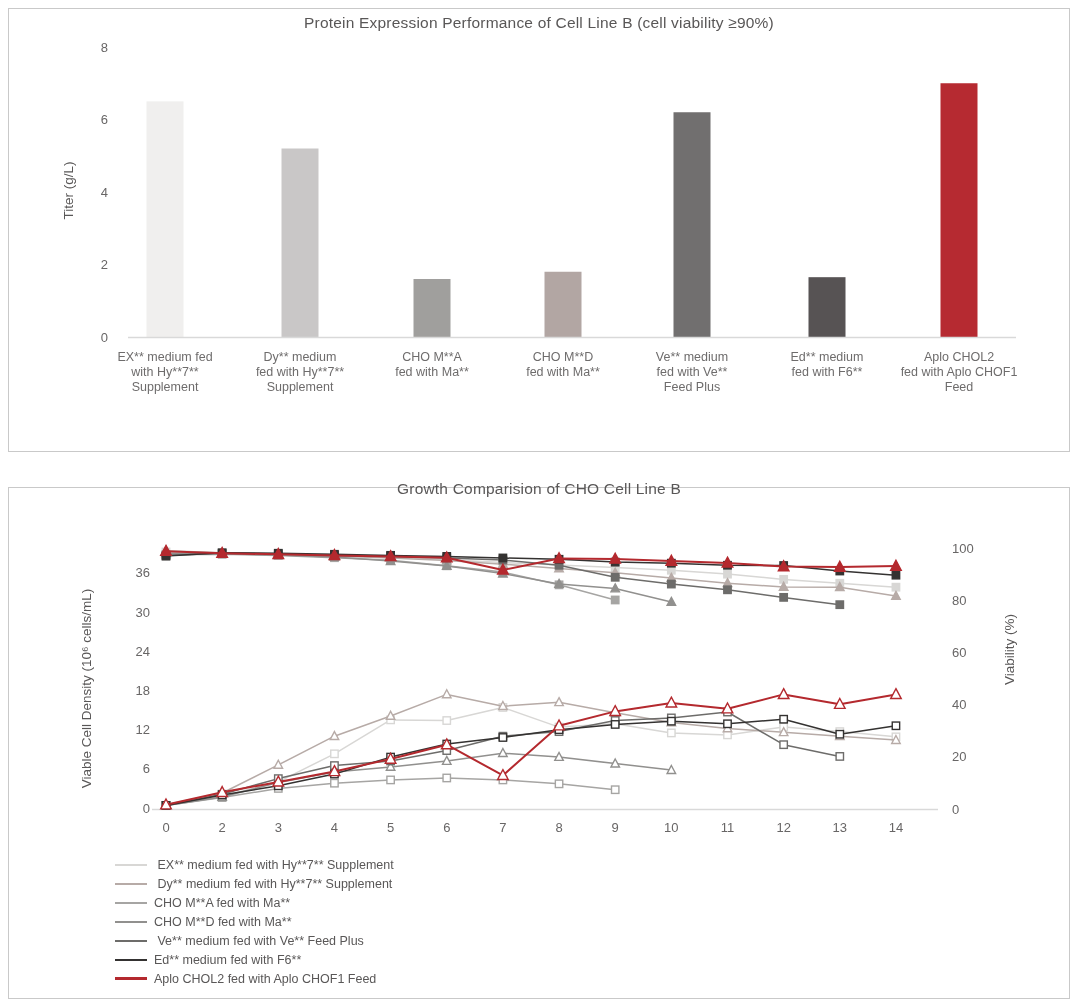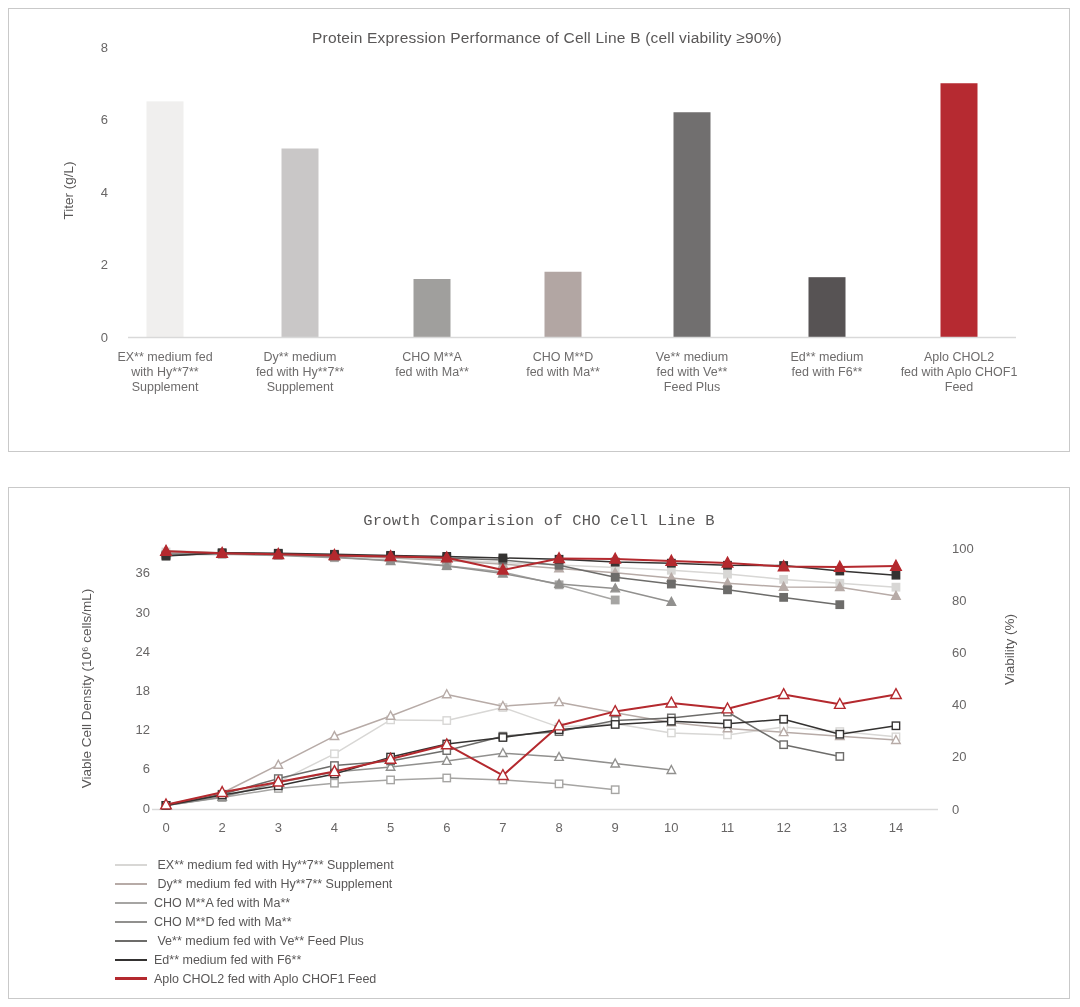--- a/index.html
+++ b/index.html
@@ -9,22 +9,22 @@
   }
   .panel{
     position:absolute;background:#ffffff;border:1px solid #c9c9c9;box-sizing:border-box;
   }
   #panel1{left:8px;top:8px;width:1062px;height:444px;}
   #panel2{left:8px;top:487px;width:1062px;height:512px;}
   .chart-title{
     position:absolute;left:8px;width:1062px;text-align:center;
     font-size:15.5px;color:#595757;letter-spacing:0.2px;
   }
-  #title1{top:29px;padding-left:8px;}
-  #title2{top:512px;font-family:Liberation Mono, monospace;}
+  #title1{top:14px;}
+  #title2{top:480px;}
   .vlabel{
     position:absolute;transform:rotate(-90deg);transform-origin:center;
     white-space:nowrap;text-align:center;font-size:13.5px;color:#595757;
   }
   #titer-ylabel{left:8px;top:183px;width:120px;}
   #growth-ylabel-left{left:-64px;top:681px;width:300px;}
   #growth-ylabel-right{left:909px;top:642px;width:200px;}
   svg{position:absolute;left:0;font-family:"Liberation Sans",sans-serif;}
   #titer-svg{top:0;}
   #growth-svg{top:480px;}

